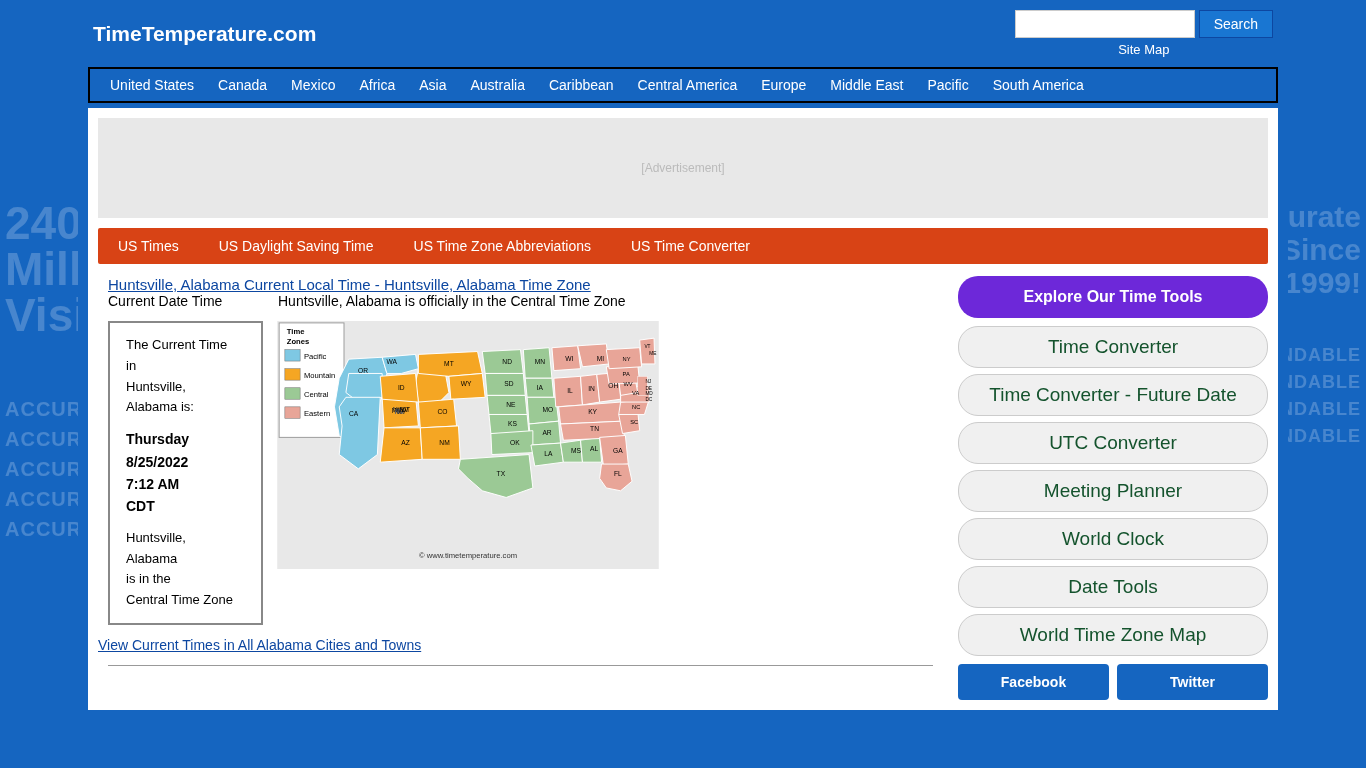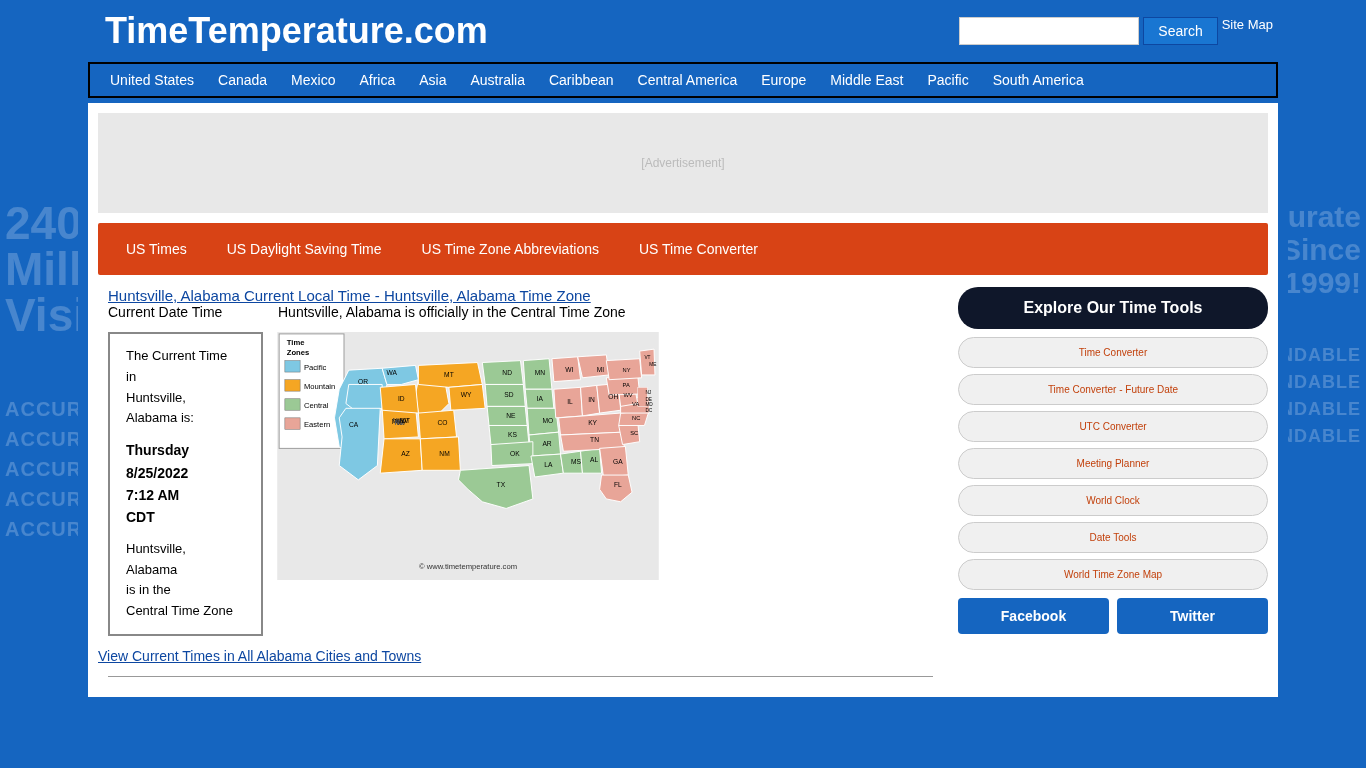--- a/index.html
+++ b/index.html
@@ -23,29 +23,28 @@
     
     .header {
       background: #1565C0;
       padding: 10px 15px;
       display: flex;
       align-items: center;
       justify-content: space-between;
     }
     .site-title {
       color: #fff;
-      font-size: 36px;
+      font-size: 21px;
       font-weight: bold;
       font-family: Arial, sans-serif;
-      margin-left: 12px;
     }
     .header-right {
       display: flex;
-      flex-direction: row;
-      align-items: flex-start;
+      flex-direction: column;
+      align-items: center;
       gap: 4px;
     }
     .search-bar {
       display: flex;
       align-items: center;
       gap: 4px;
     }
     .search-input {
       width: 180px;
       height: 28px;
@@ -106,21 +105,21 @@
       justify-content: center;
       color: #aaa;
       font-size: 12px;
     }
 
     
     .orange-tabs {
       background: #D84315;
       display: flex;
       align-items: center;
-      padding: 8px;
+      padding: 0;
       margin-bottom: 12px;
       border-radius: 2px;
     }
     .orange-tab {
       color: #fff;
       padding: 10px 20px;
       font-size: 14px;
       cursor: pointer;
       white-space: nowrap;
     }
@@ -216,40 +215,40 @@
 
     
     .divider {
       border: none;
       border-top: 1px solid #999;
       margin: 10px;
     }
 
     
     .tools-header {
-      background: #0f172a;
+      background: #6d28d9;
       color: #fff;
       text-align: center;
       padding: 12px;
       border-radius: 20px;
       font-size: 16px;
       font-weight: bold;
       margin-bottom: 8px;
       cursor: pointer;
     }
     .tool-button {
       display: block;
       width: 100%;
       background: #f0f0f0;
       border: 1px solid #ccc;
       border-radius: 20px;
-      color: #c2410c;
+      color: #14532d;
       text-align: center;
       padding: 9px;
-      font-size: 10px;
+      font-size: 19px;
       margin-bottom: 6px;
       cursor: pointer;
       text-decoration: none;
     }
 
     
     .social-row {
       display: flex;
       gap: 8px;
       margin-top: 8px;

